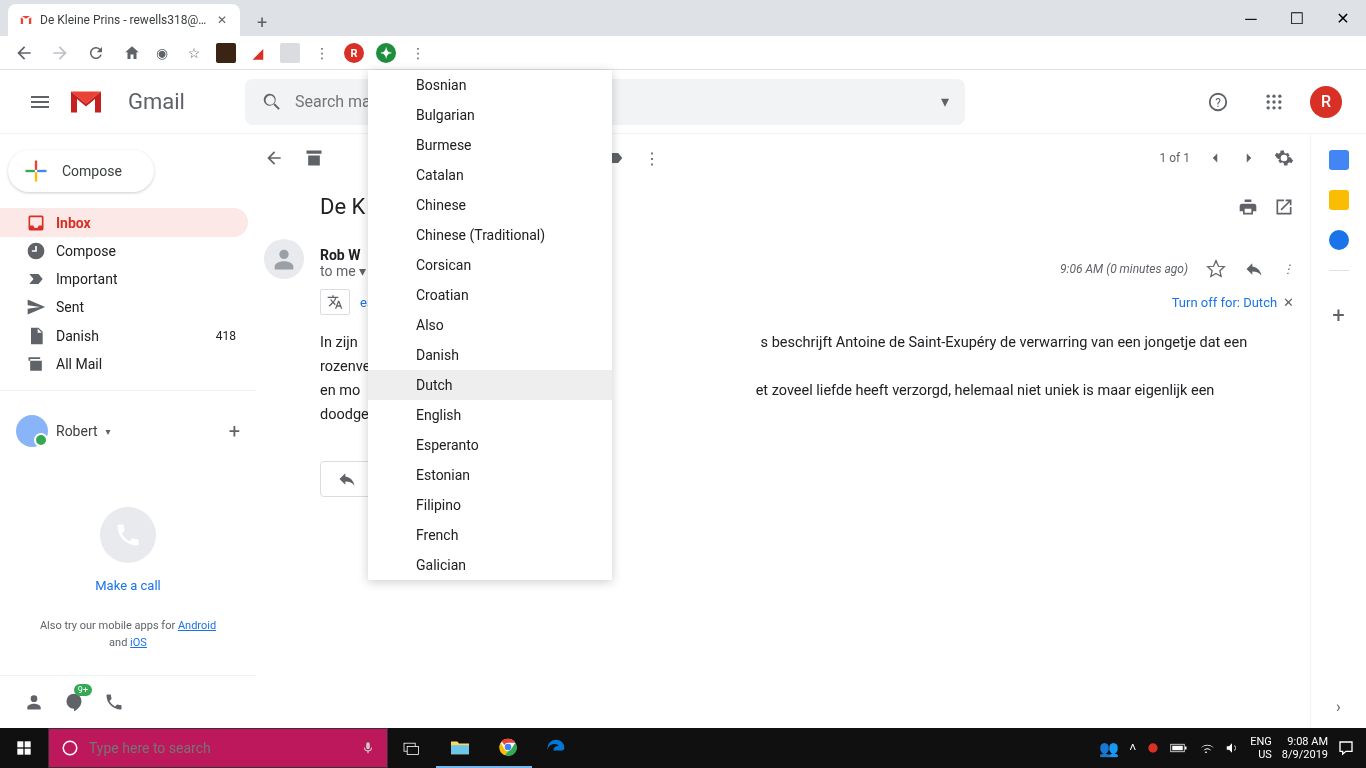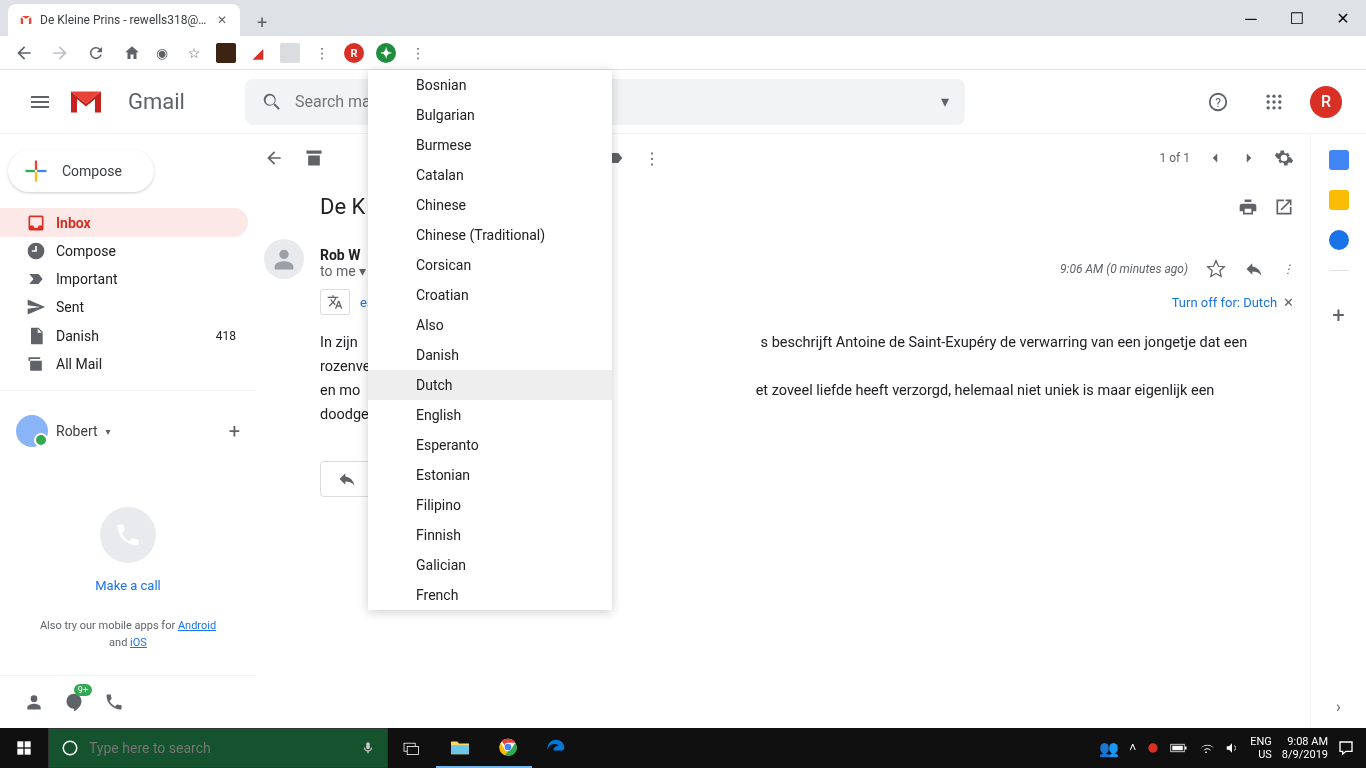--- a/index.html
+++ b/index.html
@@ -96,21 +96,21 @@
 .lang-scroll { max-height: 612px; overflow-y: auto; }
 .lang-item { padding: 7px 48px; font-size: 14px; color: #202124; cursor: pointer; }
 .lang-item.selected { background: #eeeeee; }
 .lang-scroll::-webkit-scrollbar { width: 12px; }
 .lang-scroll::-webkit-scrollbar-thumb { background: #c1c1c1; }
 .lang-scroll::-webkit-scrollbar-track { background: #f1f1f1; }
 
 
 .taskbar { position: absolute; bottom: 0; left: 0; right: 0; height: 40px; background: #101010; display: flex; align-items: center; color: #fff; font-size: 12px; }
 .tb-start { width: 48px; height: 40px; display: flex; align-items: center; justify-content: center; }
-.tb-search { height: 40px; width: 340px; background: #14532d; display: flex; align-items: center; padding: 0 12px; gap: 10px; color: #ccc; border: 1px solid #333; }
+.tb-search { height: 40px; width: 340px; background: #be185d; display: flex; align-items: center; padding: 0 12px; gap: 10px; color: #ccc; border: 1px solid #333; }
 .tb-search input { background: transparent; border: none; color: #ccc; outline: none; font-size: 14px; flex: 1; }
 .tb-app { width: 48px; height: 40px; display: flex; align-items: center; justify-content: center; }
 .tb-app.active { border-bottom: 2px solid #76b9ed; }
 .tb-tray { margin-left: auto; display: flex; align-items: center; gap: 10px; padding-right: 12px; }
 .tb-clock { text-align: right; line-height: 1.2; font-size: 11px; }
 
 svg { display: block; }
 </style>
 </head>
 <body>
@@ -440,23 +440,22 @@
       <div class="lang-item">Chinese (Traditional)</div>
       <div class="lang-item">Corsican</div>
       <div class="lang-item">Croatian</div>
       <div class="lang-item">Also</div>
       <div class="lang-item">Danish</div>
       <div class="lang-item selected">Dutch</div>
       <div class="lang-item">English</div>
       <div class="lang-item">Esperanto</div>
       <div class="lang-item">Estonian</div>
       <div class="lang-item">Filipino</div>
-      <div class="lang-item">Finnish</div>
+      <div class="lang-item">French</div>
       <div class="lang-item">Galician</div>
-      <div class="lang-item">French</div>
     </div>
 </div>
 
 <div class="taskbar">
   <div class="tb-start">
       <svg width="16" height="16" viewBox="0 0 24 24">
         <rect x="2" y="2" width="9" height="9" fill="#fff"></rect>
         <rect x="13" y="2" width="9" height="9" fill="#fff"></rect>
         <rect x="2" y="13" width="9" height="9" fill="#fff"></rect>
         <rect x="13" y="13" width="9" height="9" fill="#fff"></rect>

